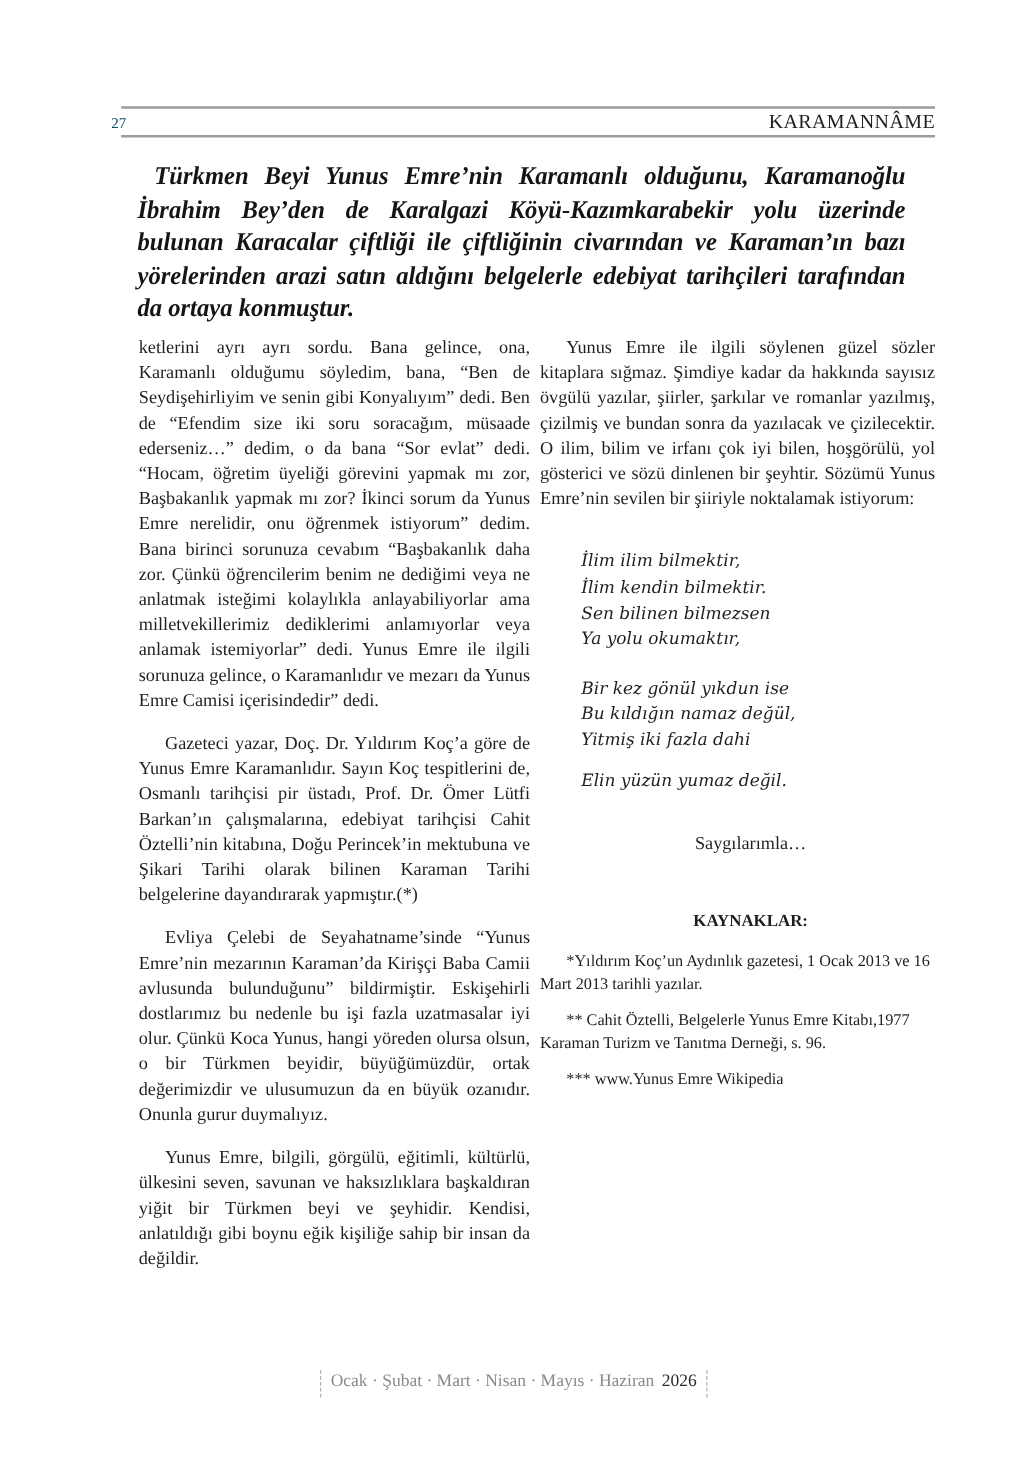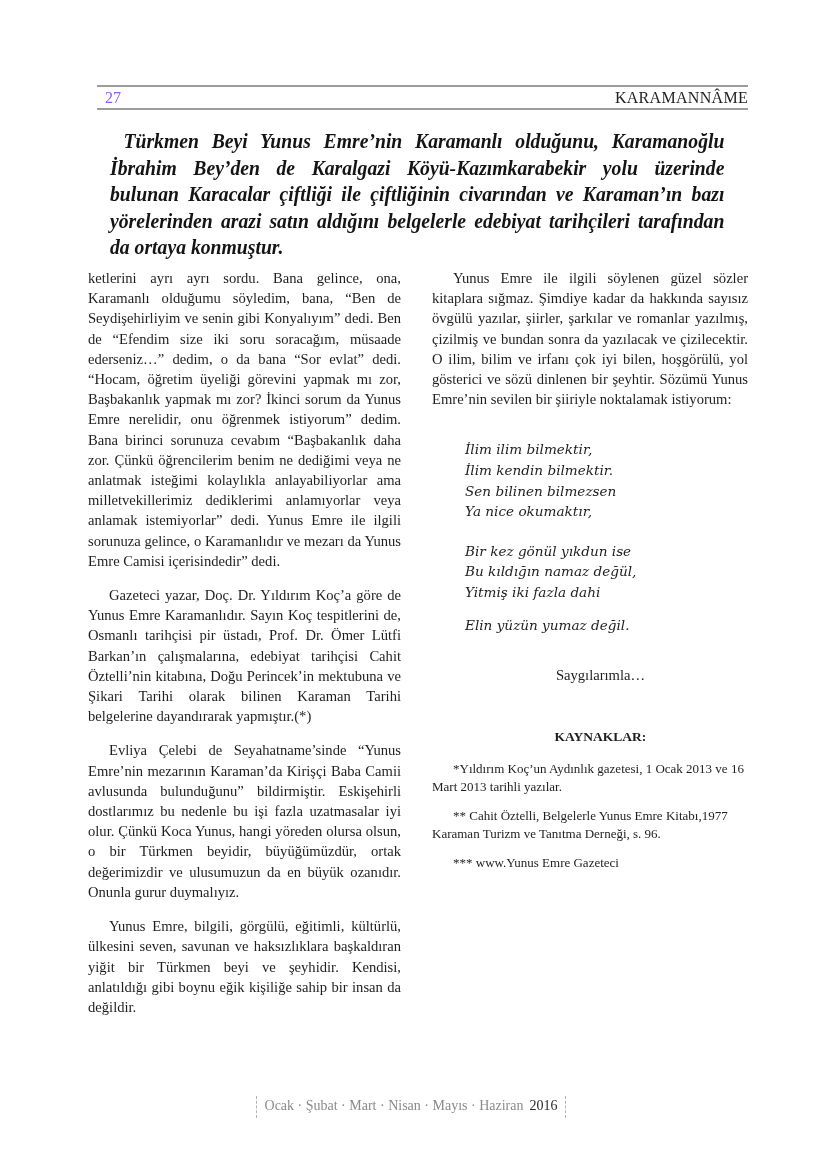--- a/index.html
+++ b/index.html
@@ -1,31 +1,31 @@
 <!DOCTYPE html>
 <html><head>
 <meta charset="utf-8">
 <style>
   html, body { margin: 0; padding: 0; background: #ffffff; }
   body { width: 827px; height: 1169px; position: relative; overflow: hidden;
          font-family: "Liberation Serif", "DejaVu Serif", serif; color: #1a1a1a; }
   .rule { position: absolute; left: 97px; width: 651px; height: 2px; background: #9c9c9c; }
   .rule.top { top: 85px; }
   .rule.bottom { top: 108px; }
-  .page-num { position: absolute; left: 105px; top: 88px; font-size: 16px; color: #8b5cf6; line-height: 20px; }
+  .page-num { position: absolute; left: 89px; top: 88px; font-size: 12px; color: #0c4a6e; line-height: 20px; }
   .running-head { position: absolute; right: 79px; top: 88px; font-size: 16px; letter-spacing: 0.3px; color: #1f1f1f; line-height: 20px; }
 
   .lead { position: absolute; left: 110px; top: 128px; width: 640px;
           font-family: "Liberation Serif", serif; font-style: italic; font-weight: bold;
           font-size: 20.5px; line-height: 26.5px; text-align: justify; color: #141414;
           transform: scaleX(0.96); transform-origin: left top; }
   .lead p { margin: 0; text-indent: 14px; }
 
   .col { position: absolute; top: 268px; font-size: 14.6px; line-height: 20.2px; text-align: justify; color: #1e1e1e; }
-  .col.left { left: 88px; width: 313px; }
+  .col.left { left: 111px; width: 313px; }
   .col.right { left: 432px; width: 316px; }
   .col p { margin: 0; }
   .col p.indent { text-indent: 21px; }
   .col p + p { margin-top: 14px; }
 
   .poem { margin-top: 30px !important; padding-left: 21px; font-family: "DejaVu Serif", serif; font-style: italic; font-size: 13.6px; line-height: 20.6px; text-align: left; }
   .poem .stanza { margin: 12px; }
   .poem .stanza + .stanza { margin-top: 19px; }
   .poem .stanza.tight { margin-top: 6px; }
   .poem .line { display: block; }
@@ -63,37 +63,37 @@
 </div>
 
 <div class="col right">
   <p class="indent">Yunus Emre   ile ilgili söylenen güzel  sözler kitaplara sığmaz. Şimdiye kadar da hakkında sayısız  övgülü yazılar, şiirler, şarkılar ve  romanlar yazılmış, çizilmiş ve bundan sonra da yazılacak ve çizilecektir. O ilim, bilim ve  irfanı çok iyi bilen, hoşgörülü, yol gösterici  ve  sözü dinlenen bir şeyhtir. Sözümü  Yunus Emre’nin sevilen  bir şiiriyle noktalamak  istiyorum:</p>
 
   <div class="poem">
     <p class="stanza">
       <span class="line">İlim ilim bilmektir,</span>
       <span class="line">İlim kendin bilmektir.</span>
       <span class="line">Sen bilinen bilmezsen</span>
-      <span class="line">Ya nice okumaktır,</span>
+      <span class="line">Ya yolu okumaktır,</span>
     </p>
     <p class="stanza">
       <span class="line">Bir kez gönül yıkdun ise</span>
       <span class="line">Bu kıldığın namaz değül,</span>
       <span class="line">Yitmiş iki fazla dahi</span>
     </p>
     <p class="stanza tight">
       <span class="line">Elin yüzün yumaz değil.</span>
     </p>
   </div>
 
   <p class="closing">Saygılarımla…</p>
 
   <p class="refs-title">KAYNAKLAR:</p>
   <p class="ref">*Yıldırım Koç’un Aydınlık gazetesi, 1 Ocak 2013 ve 16 Mart 2013 tarihli yazılar.</p>
   <p class="ref">** Cahit Öztelli, Belgelerle Yunus Emre Kitabı,1977 Karaman Turizm ve Tanıtma Derneği, s. 96.</p>
-  <p class="ref">***  www.Yunus Emre Gazeteci</p>
+  <p class="ref">***  www.Yunus Emre Wikipedia</p>
 </div>
 
 <div class="footer">
   <span class="sep l"></span>
-  <span>Ocak · Şubat · Mart · Nisan · Mayıs · Haziran</span><span class="year">2016</span>
+  <span>Ocak · Şubat · Mart · Nisan · Mayıs · Haziran</span><span class="year">2026</span>
   <span class="sep r"></span>
 </div>
 
 </body></html>

